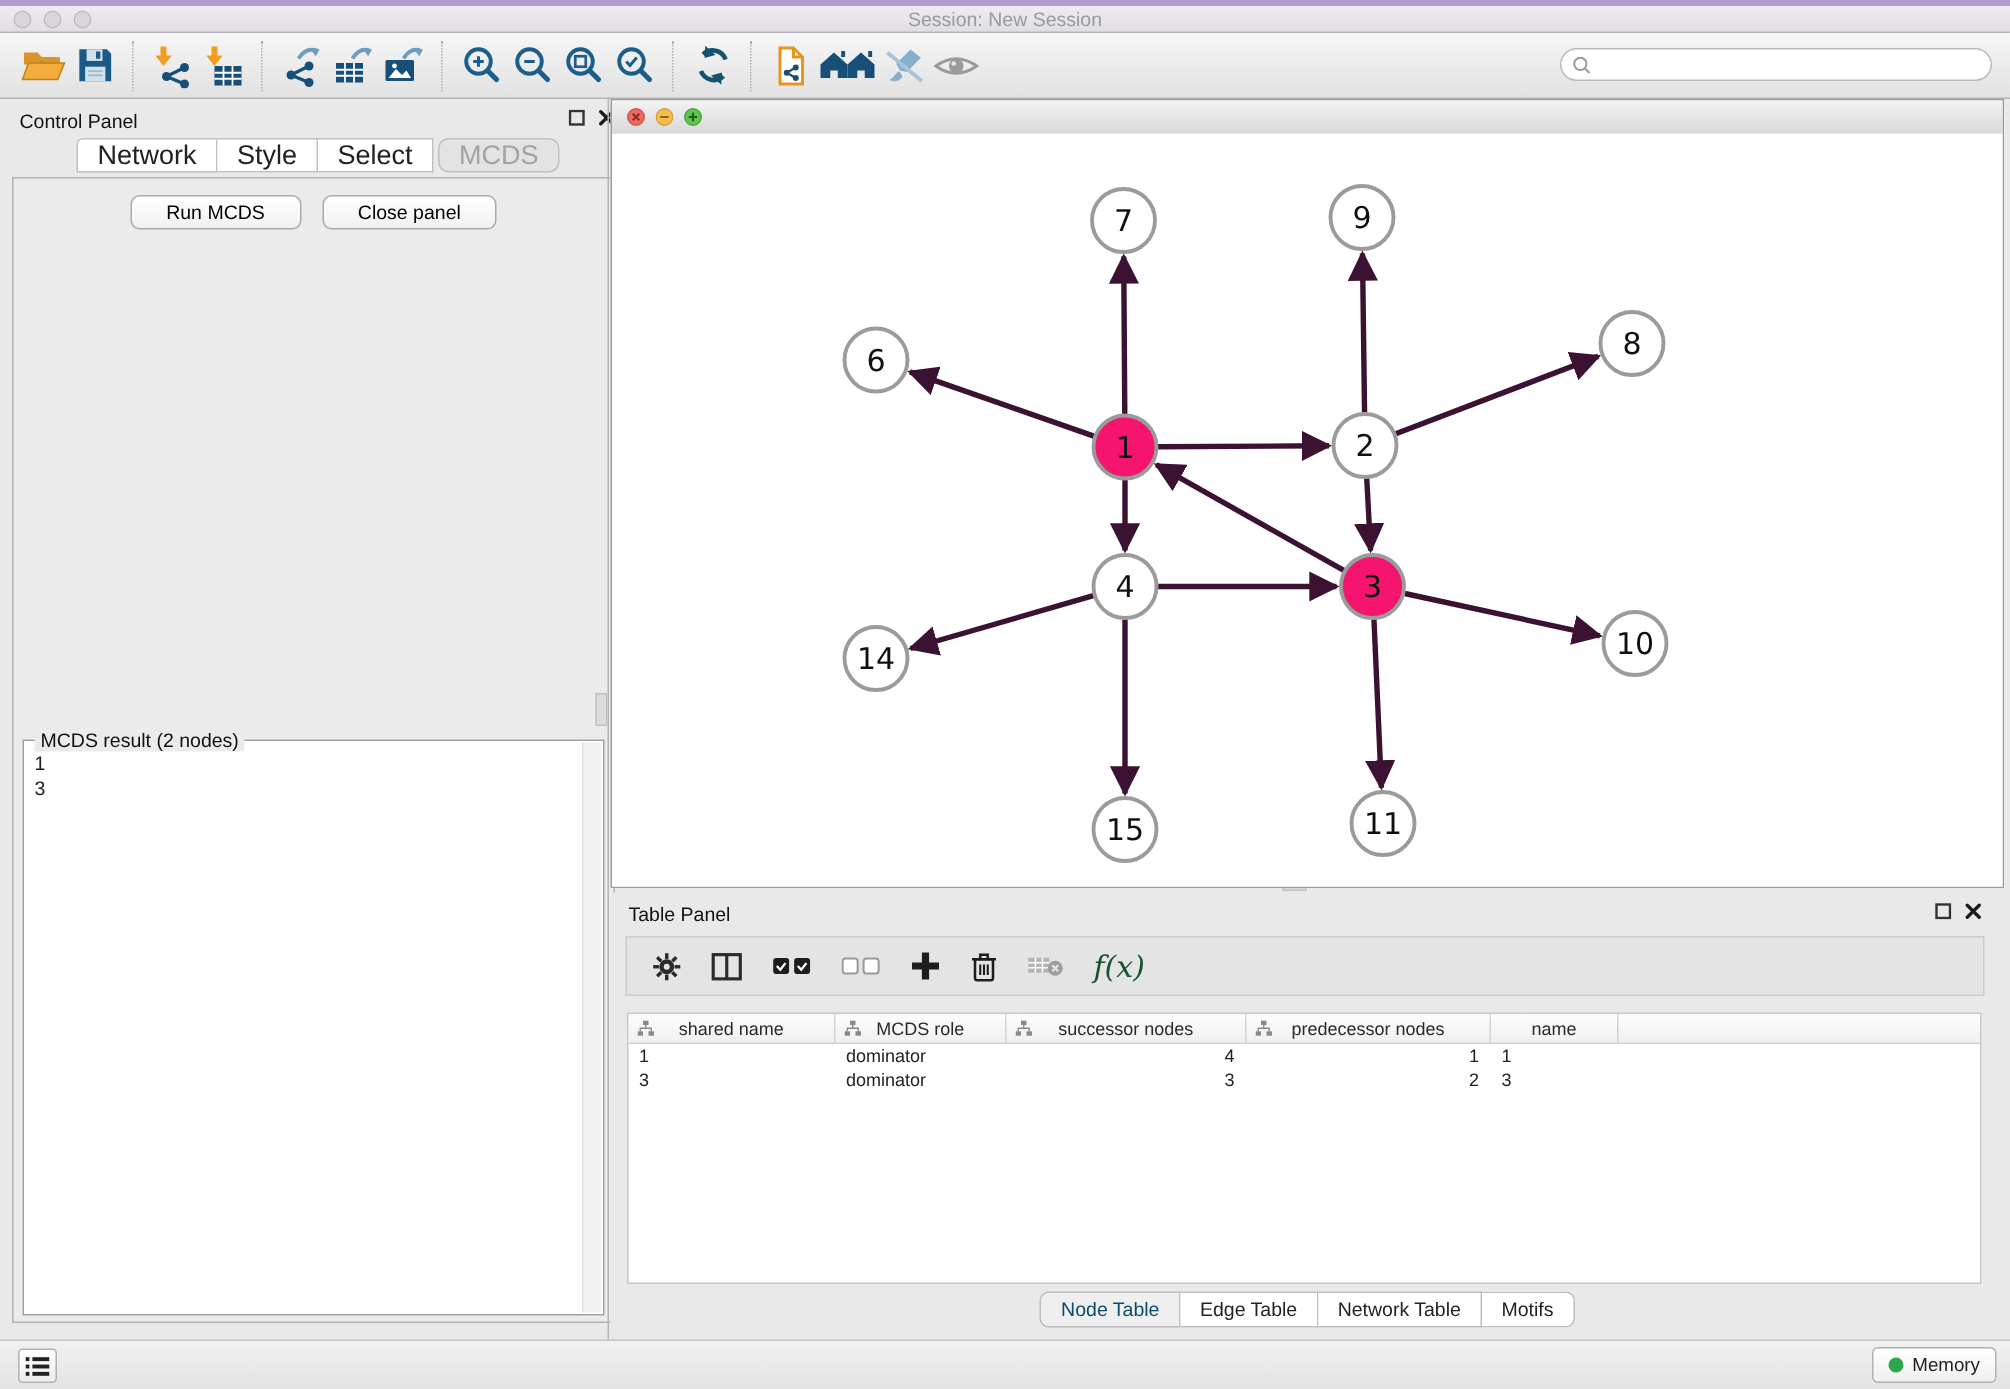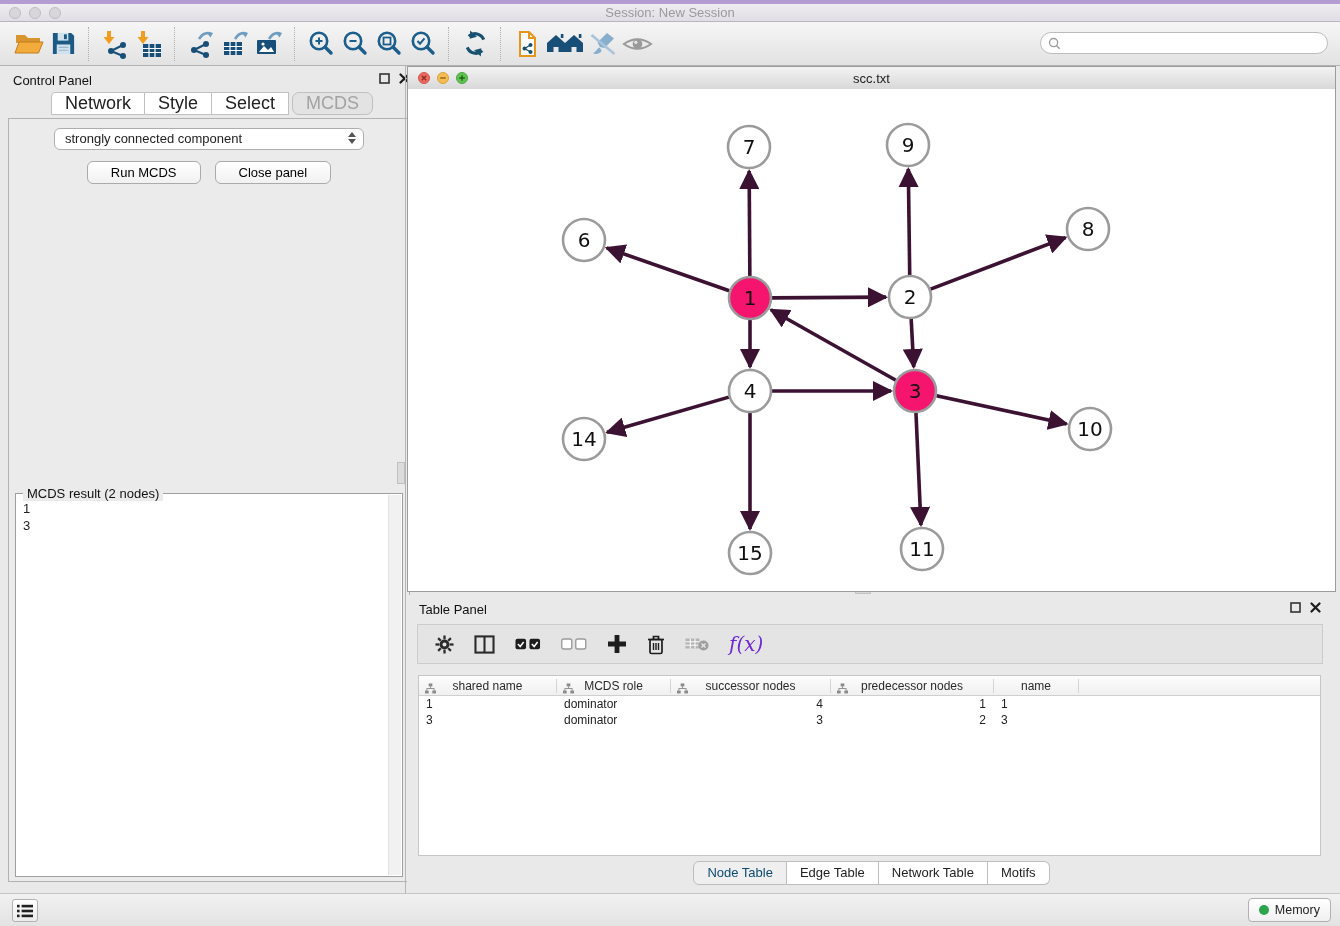--- a/index.html
+++ b/index.html
@@ -65,23 +65,23 @@
   .net-tl svg{display:block;}
   .net-canvas{position:absolute;left:0;top:22px;right:0;bottom:0;background:#fff;}
   .net-canvas svg{position:absolute;inset:0;}
   .net-node text{font-family:"DejaVu Sans",sans-serif;font-size:20px;fill:#101010;}
 
   
   .table-panel{position:absolute;left:407px;top:595px;width:929px;bottom:33px;background:#e9e9e9;}
   .tp-toolbar{position:absolute;left:10px;right:13px;top:29px;height:40px;background:#e4e4e4;
     border:1px solid #cccccc;box-sizing:border-box;display:flex;align-items:center;gap:20px;padding-left:17px;}
   .tp-icon{display:flex;align-items:center;justify-content:center;}
-  .fx{font-family:"DejaVu Serif",serif;font-style:italic;color:#6d28d9;font-size:20px;line-height:20px;}
+  .fx{font-family:"DejaVu Serif",serif;font-style:italic;color:#14532d;font-size:20px;line-height:20px;}
   .tp-table{position:absolute;left:11px;right:15px;top:80px;bottom:37px;background:#fff;border:1px solid #c6c6c6;box-sizing:border-box;overflow:hidden;}
-  .thead{display:flex;height:19px;background:linear-gradient(#fdfdfd,#f0f0f0);border-bottom:1px solid #cfcfcf;align-items:center;}
+  .thead{display:flex;height:19px;background:linear-gradient(#fdfdfd,#f0f0f0);border-bottom:1px solid #cfcfcf;}
   .th{position:relative;display:flex;align-items:center;justify-content:center;font-size:12px;color:#2a2a2a;
     border-right:1px solid #d4d4d4;box-sizing:border-box;flex:0 0 auto;}
   .th svg{position:absolute;left:6px;top:4px;}
   .tr{display:flex;height:16px;line-height:16px;font-size:12px;}
   .td{box-sizing:border-box;padding-left:7px;flex:0 0 auto;overflow:hidden;white-space:nowrap;}
   .td.right{text-align:right;padding-right:8px;padding-left:0;}
   .bt-tabs{position:absolute;left:0;right:0;bottom:8px;display:flex;justify-content:center;}
   .bt-tab{background:#fff;border:1px solid #bdbdbd;border-left:none;padding:4px 13px;font-size:13px;line-height:14px;}
   .bt-tab:first-child{border-left:1px solid #bdbdbd;border-radius:6px 0 0 6px;}
   .bt-tab:last-child{border-radius:0 6px 6px 0;}
@@ -270,27 +270,20 @@
       </svg>
     </span>
   </div>
   <div class="cp-tabs">
     <span class="cp-tab">Network</span>
     <span class="cp-tab">Style</span>
     <span class="cp-tab">Select</span>
     <span class="cp-tab selected">MCDS</span>
   </div>
   <div class="cp-box">
-    <div class="opt-select">
-      <span>strongly connected component</span>
-      <span class="stepper">
-          <i class="up"></i>
-          <i class="dn"></i>
-        </span>
-    </div>
     <div class="btn-row">
       <button class="btn">Run MCDS</button>
       <button class="btn">Close panel</button>
     </div>
     <div class="fieldset">
       <span class="legend">MCDS result (2 nodes)</span>
       <div class="fs-lines">1
 3</div>
       <div class="fs-track"></div>
     </div>
@@ -310,21 +303,20 @@
       </svg>
       <svg width="12" height="12" viewBox="0 0 12 12">
         <circle cx="6" cy="6" r="5.5" fill="#f5bd4f" stroke="#d8a13c"></circle>
         <path d="M3.2 6 h5.6" stroke="#90621b" stroke-width="1.4"></path>
       </svg>
       <svg width="12" height="12" viewBox="0 0 12 12">
         <circle cx="6" cy="6" r="5.5" fill="#61c354" stroke="#4ca73f"></circle>
         <path d="M6 3.2 v5.6 M3.2 6 h5.6" stroke="#1e6316" stroke-width="1.4"></path>
       </svg>
     </span>
-    <span class="net-title">scc.txt</span>
   </div>
   <div class="net-canvas">
     <svg id="net-svg" width="927" height="503" viewBox="0 0 927 503">
         <defs>
           <marker id="arrow" viewBox="0 0 10 10" refX="9" refY="5" markerWidth="5.6" markerHeight="5.6" orient="auto">
             <path d="M0 0 L10 5 L0 10 z" fill="#3b1232"></path>
           </marker>
         </defs>
         <line x1="341.85430783059013" y1="187.00048241911261" x2="341.15893691208345" y2="81.99947372460441" stroke="#3b1232" stroke-width="3.6" marker-end="url(#arrow)"></line>
         <line x1="321.23121807335133" y1="201.7434376400866" x2="198.65685301088945" y2="158.91624984717825" stroke="#3b1232" stroke-width="3.6" marker-end="url(#arrow)"></line>

